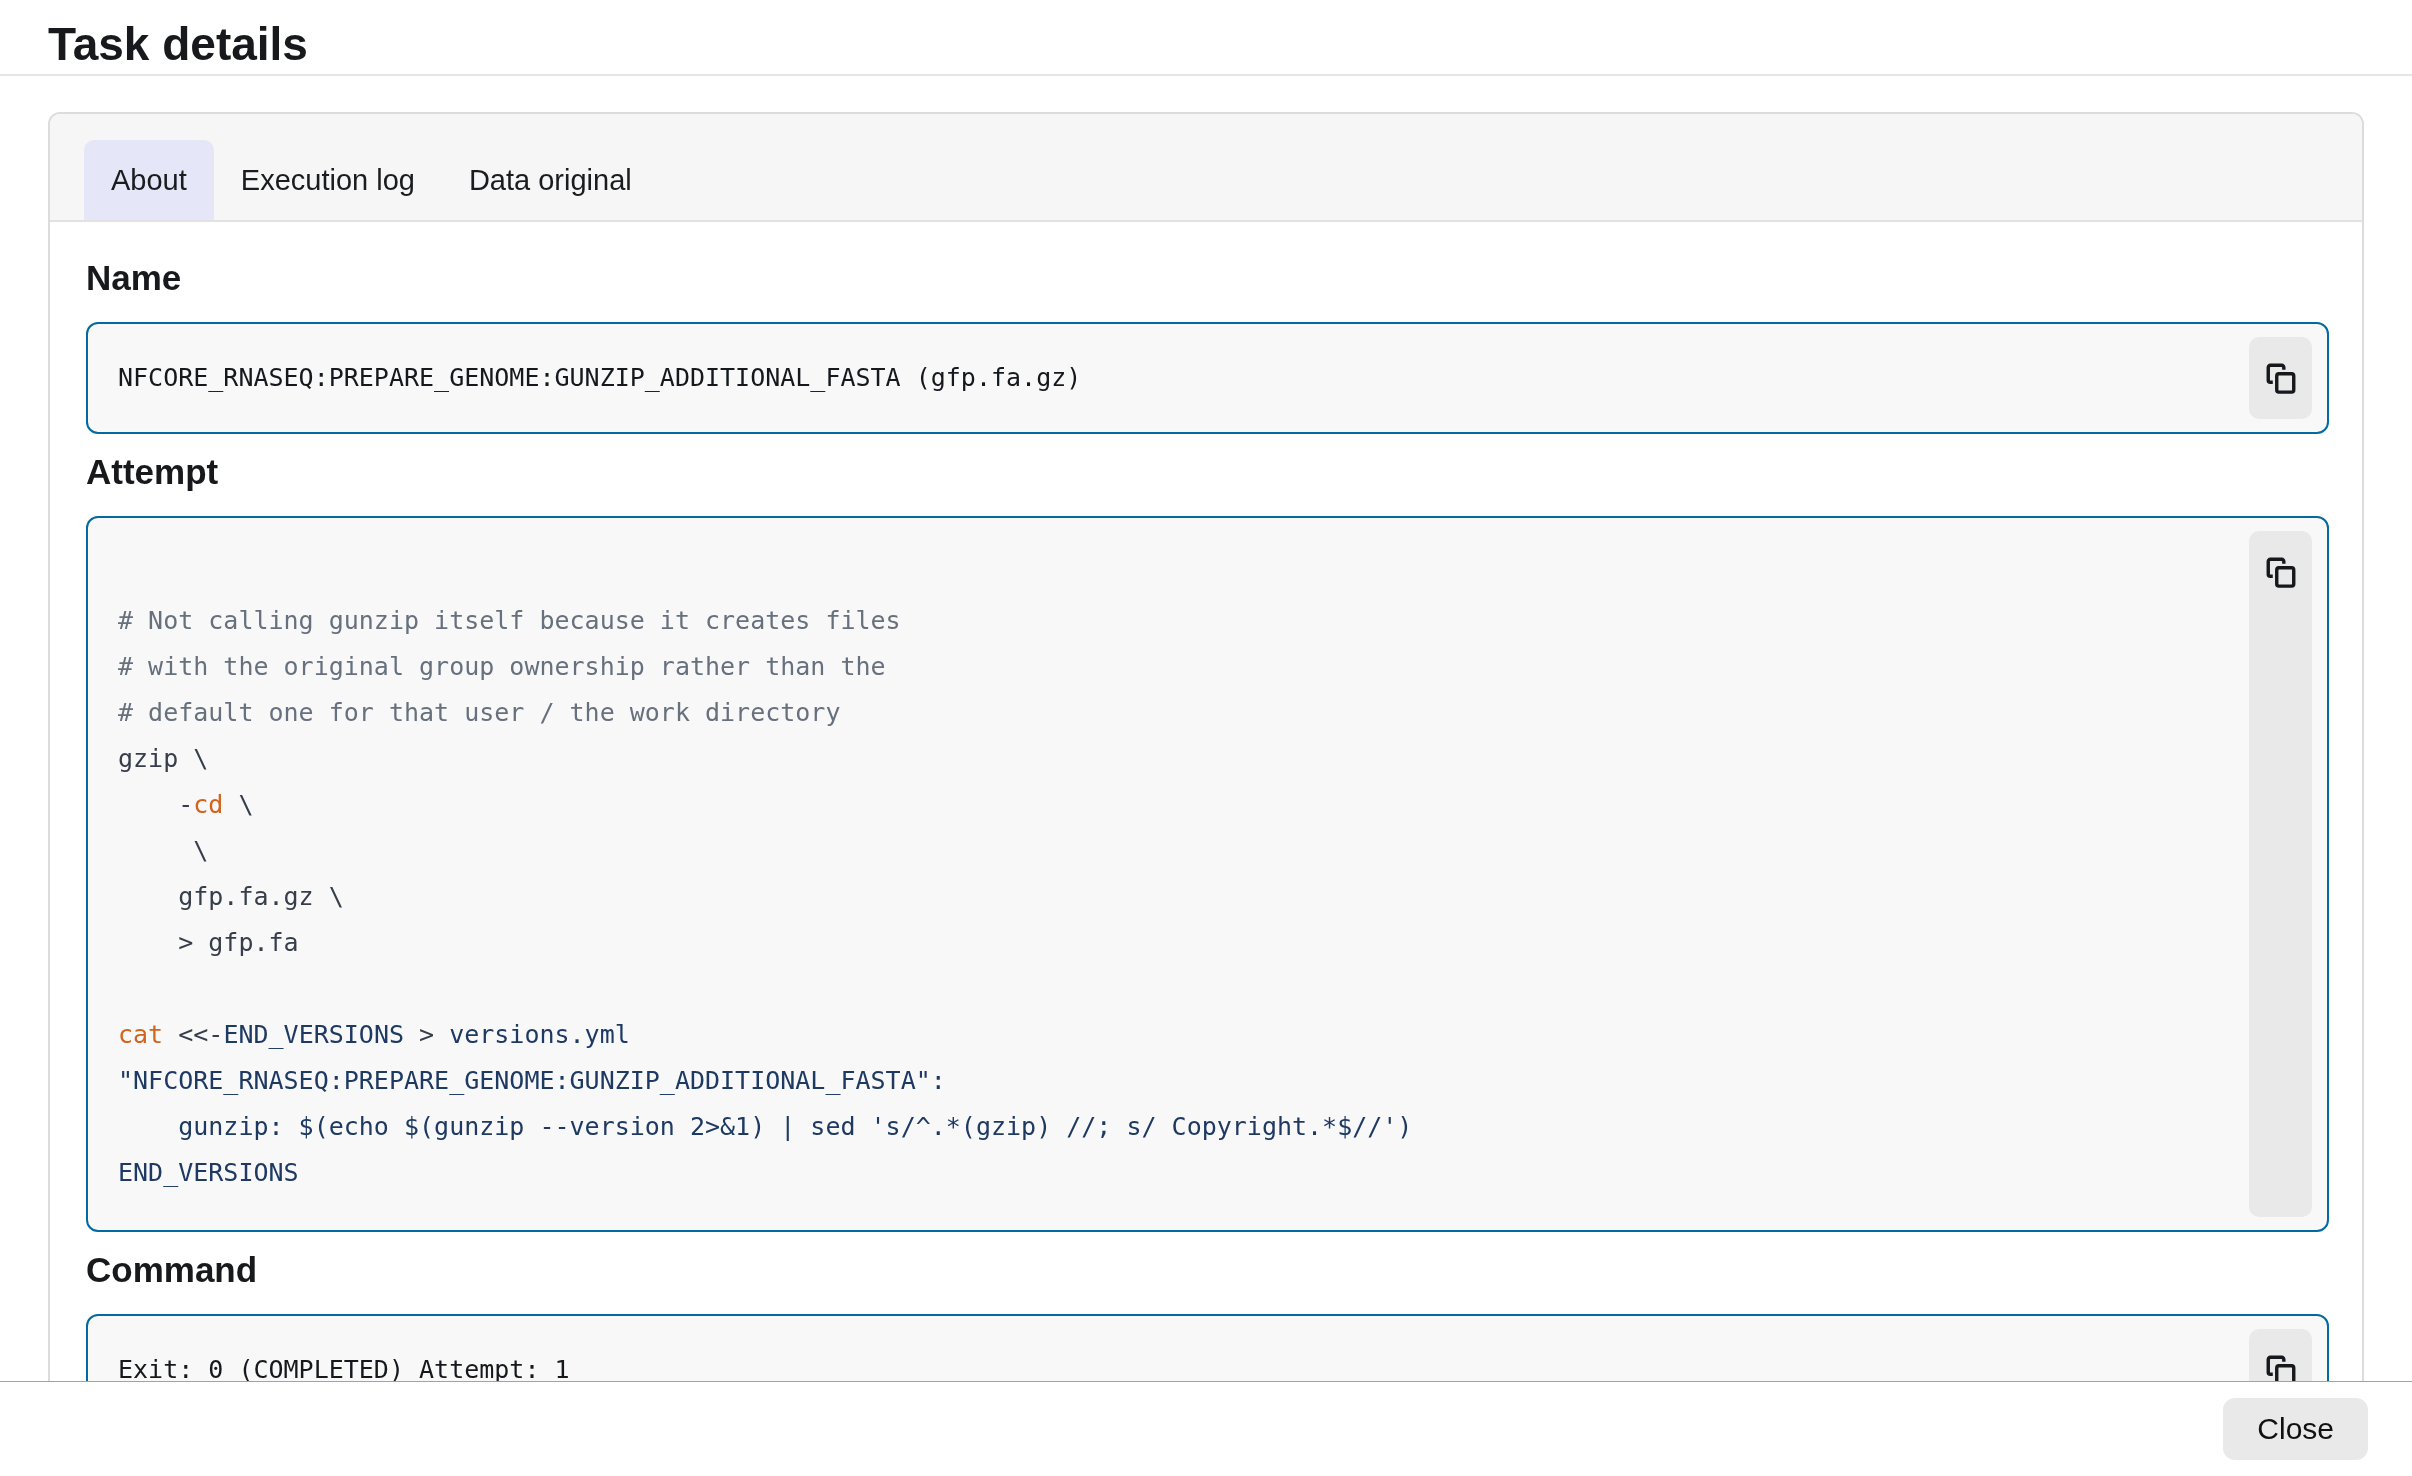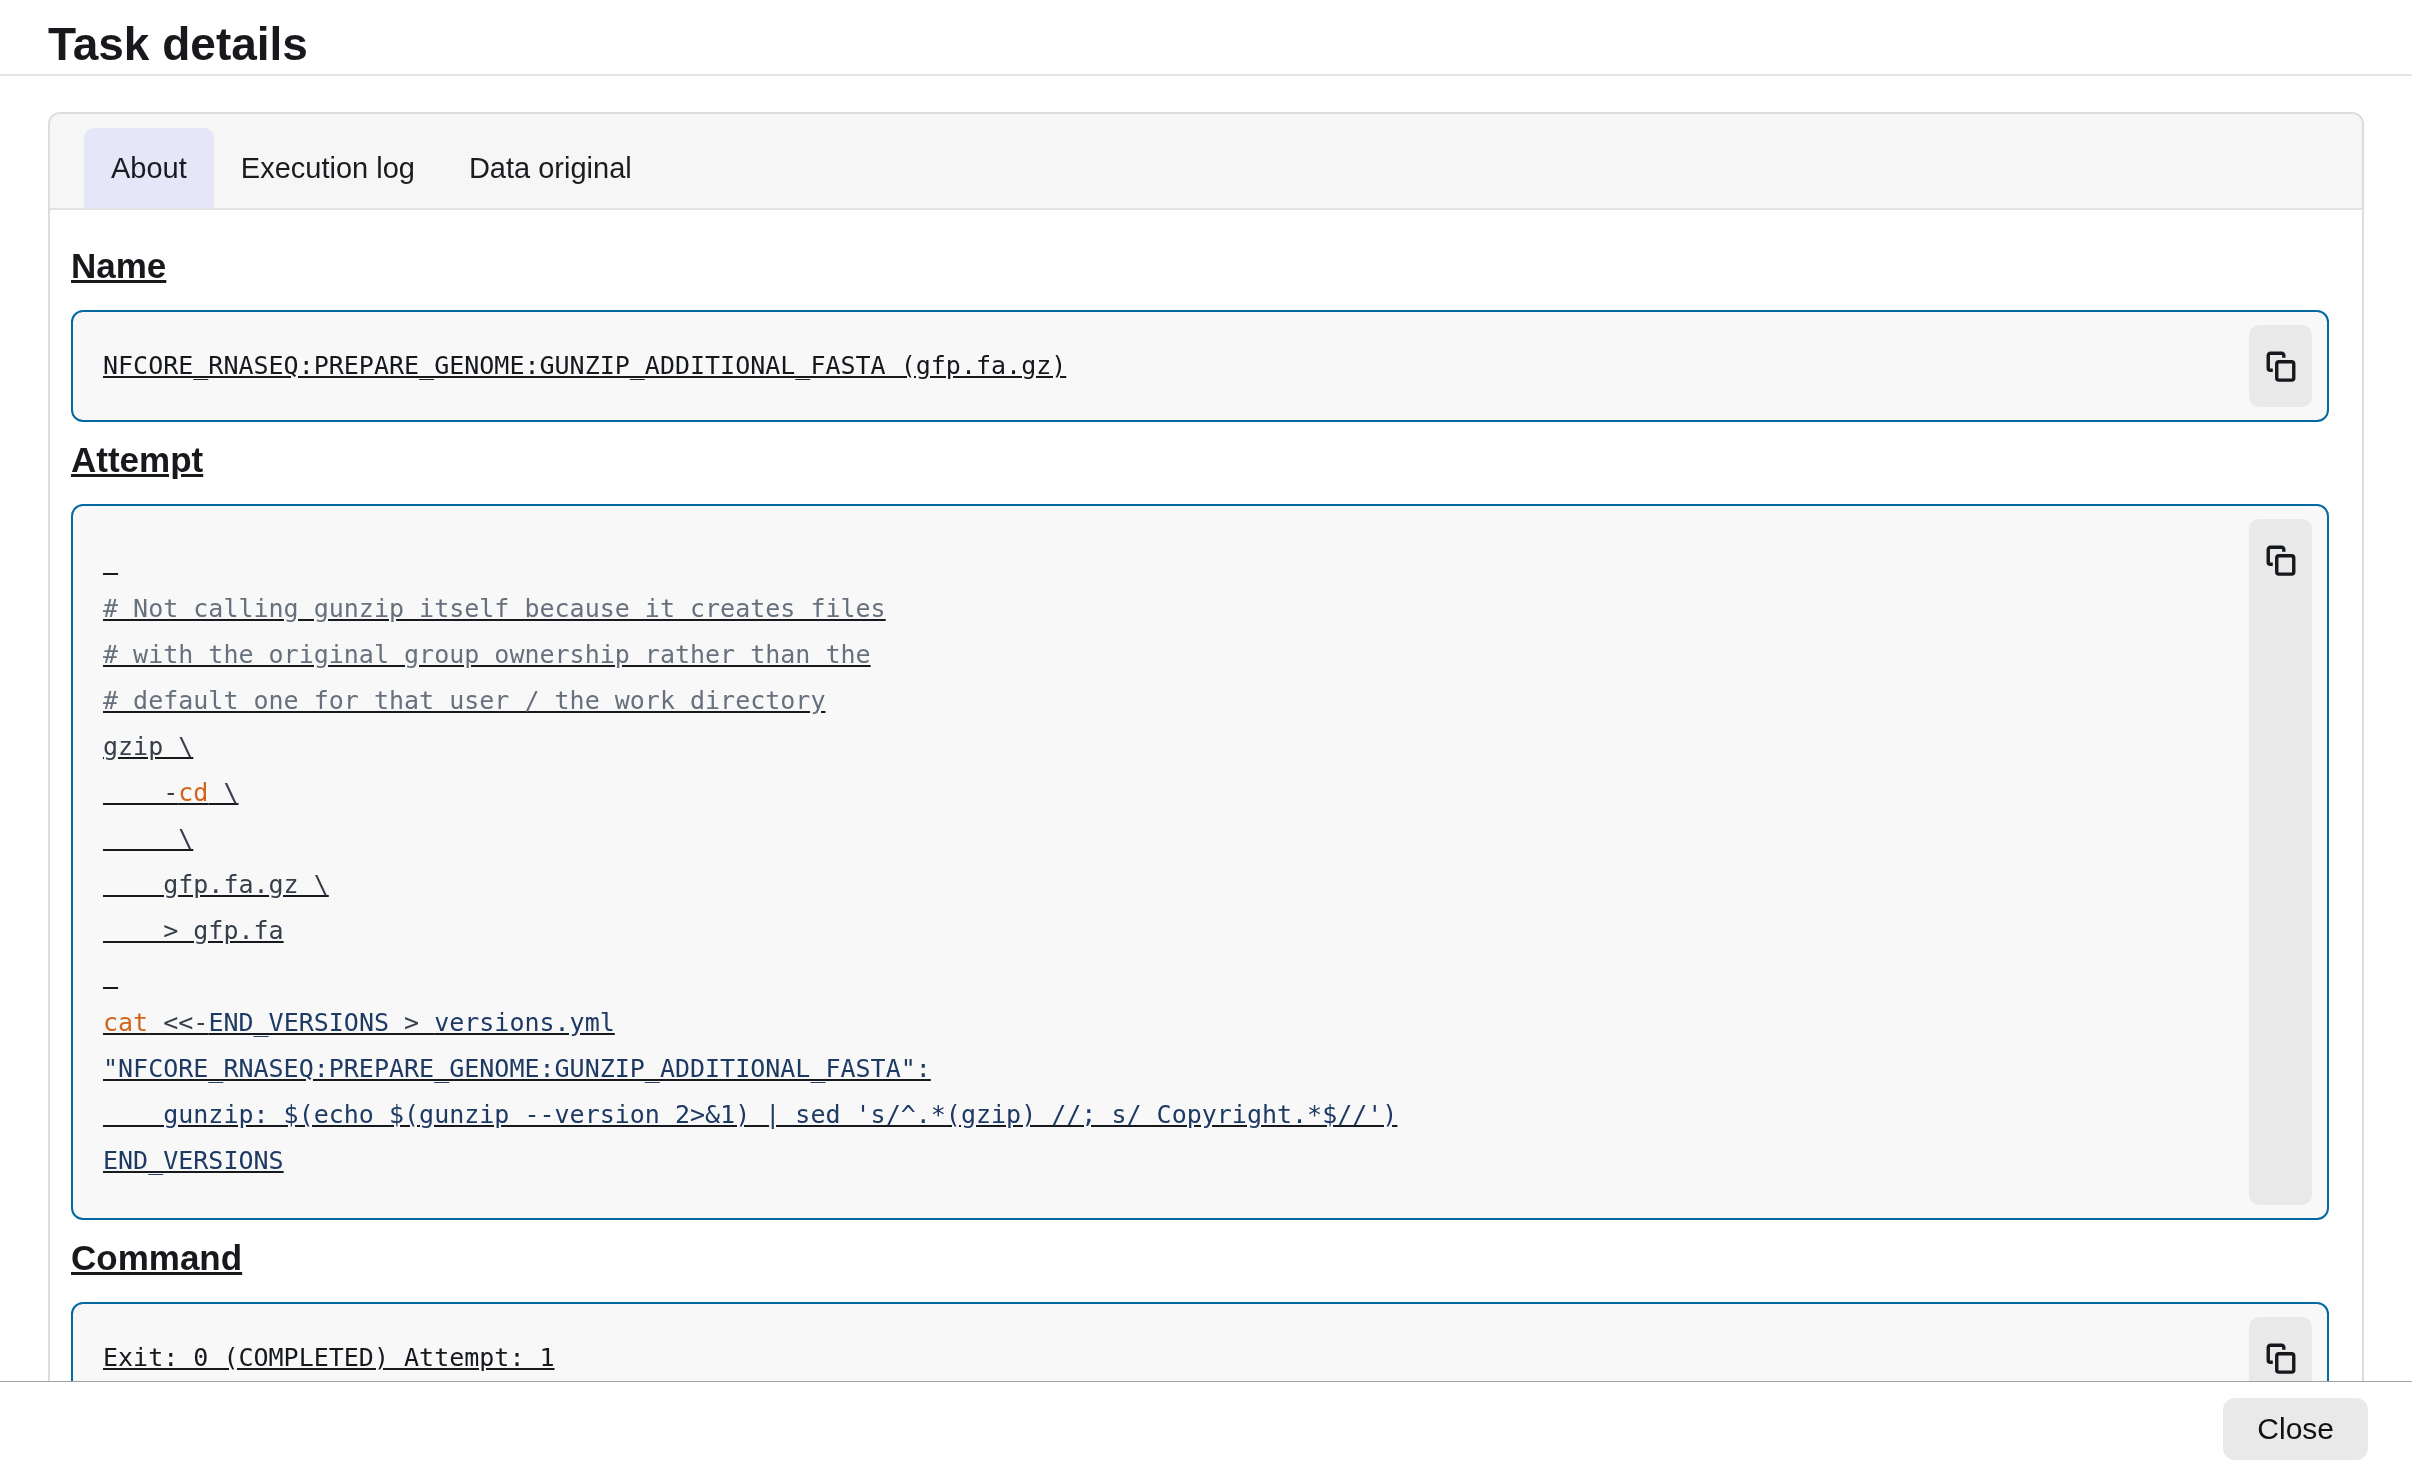--- a/index.html
+++ b/index.html
@@ -28,33 +28,33 @@
     overflow:hidden; background:#fff;
   }
 
   
   .card {
     position:absolute; left:48px; top:18px; width:2316px; height:1500px;
     background:#fff; border:2px solid #dcdcdc;
     border-radius:12px 12px 0 0;
   }
   .tabstrip {
-    height:96px; background:#f6f6f7;
+    height:108px; background:#f6f6f7;
     border-bottom:2px solid #e2e2e2;
     border-radius:10px 10px 0 0;
     display:flex; align-items:flex-end; padding-left:34px;
   }
   .tab {
     height:80px; display:flex; align-items:center;
     padding:0 27px; font-size:29px; color:#1a1c1f;
     border-radius:10px 10px 0 0; cursor:pointer; white-space:nowrap;
   }
   .tab.active { background:#e5e7f8; }
 
-  .content { padding:36px 33px 0 21px;text-decoration:underline; }
+  .content { padding:36px 33px 0 36px; }
 
   .section-heading {
     font-size:35px; font-weight:700; line-height:40px; color:#17191c;
     margin:18px 0 24px 0;
   }
   .section-heading.first { margin-top:0; }
 
   
   .codebox {
     position:relative; background:#f8f8f9;

